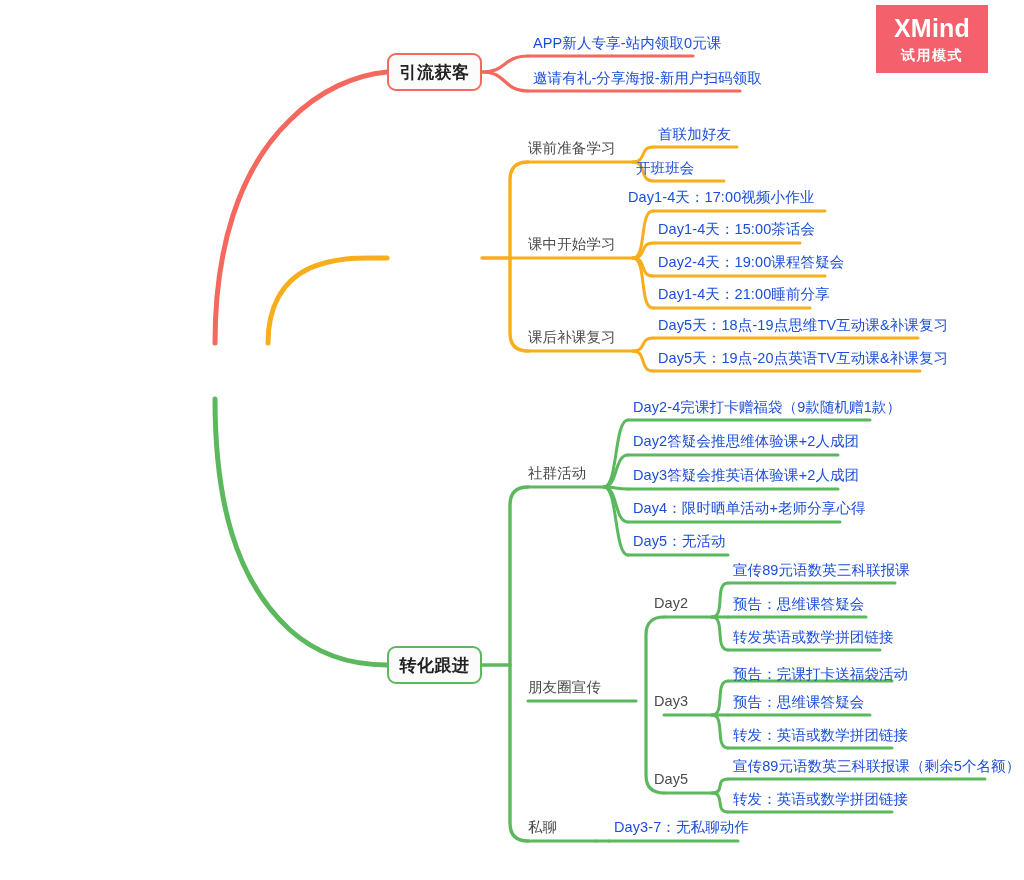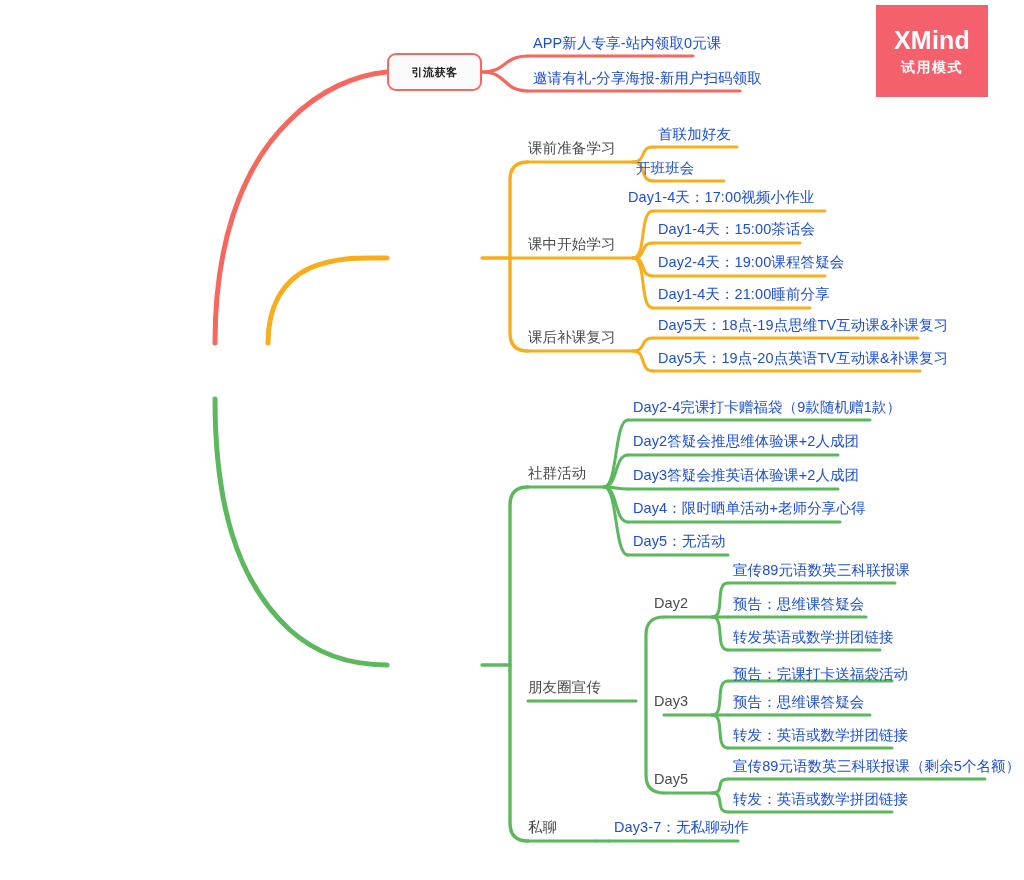--- a/index.html
+++ b/index.html
@@ -57,21 +57,21 @@
     justify-content: center;
     background: #fbfbfb;
     font-weight: bold;
     color: #222222;
     white-space: nowrap;
   }
   .node-box.main {
     border-width: 2.4px;
     border-style: solid;
     border-radius: 9px;
-    font-size: 11px;
+    font-size: 17px;
     letter-spacing: 0.5px;
   }
   .node-box.root {
     border: 2.2px solid #8f9bb3;
     border-radius: 11px;
     font-size: 25px;
     letter-spacing: 0.6px;
     background: #fcfcfd;
   }
   #trial-badge {
@@ -203,21 +203,24 @@
       <div class="node-label leaf" style="left: 733px; top: 695px;">预告：思维课答疑会</div>
       <div class="node-label leaf" style="left: 733px; top: 728px;">转发：英语或数学拼团链接</div>
       <div class="node-label sub" style="left: 654px; top: 772px;">Day5</div>
       <div class="node-label leaf" style="left: 733px; top: 759px;">宣传89元语数英三科联报课（剩余5个名额）</div>
       <div class="node-label leaf" style="left: 733px; top: 792px;">转发：英语或数学拼团链接</div>
       <div class="node-label sub" style="left: 528px; top: 820px;">私聊</div>
       <div class="node-label leaf" style="left: 614px; top: 820px;">Day3-7：无私聊动作</div>
     </div>
 
 
-  <div id="trial-badge" style="left: 876px; top: 5px; width: 112px; height: 92px; background: rgb(244, 96, 108);">
+  <div id="trial-badge" style="left: 876px; top: 5px; width: 112px; height: 68px; background: rgb(244, 96, 108);">
     <span class="brand">XMind</span>
     <span class="mode">试用模式</span>
   </div>
 
 <div class="node-box main" style="left: 387px; top: 53px; width: 95px; height: 38px; border-color: rgb(244, 104, 94);">
       <span>引流获客</span>
     </div>
+    <div class="node-box main" style="left: 387px; top: 646px; width: 95px; height: 38px; border-color: rgb(92, 184, 92);">
+      <span>转化跟进</span>
+    </div>
   </div>
 
 </body></html>

